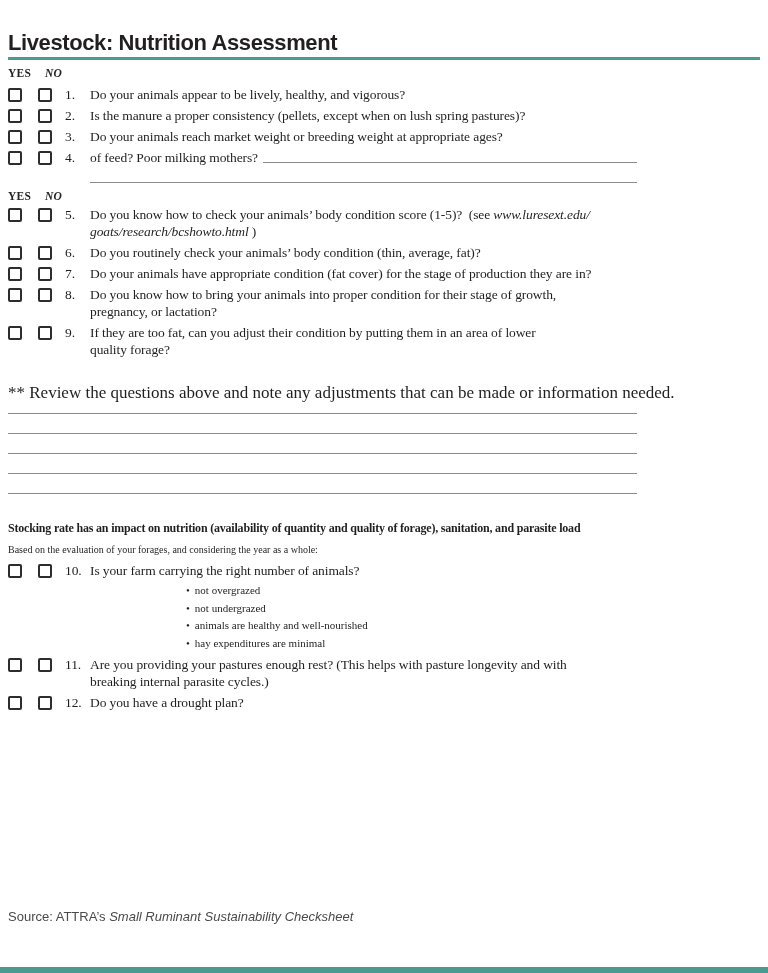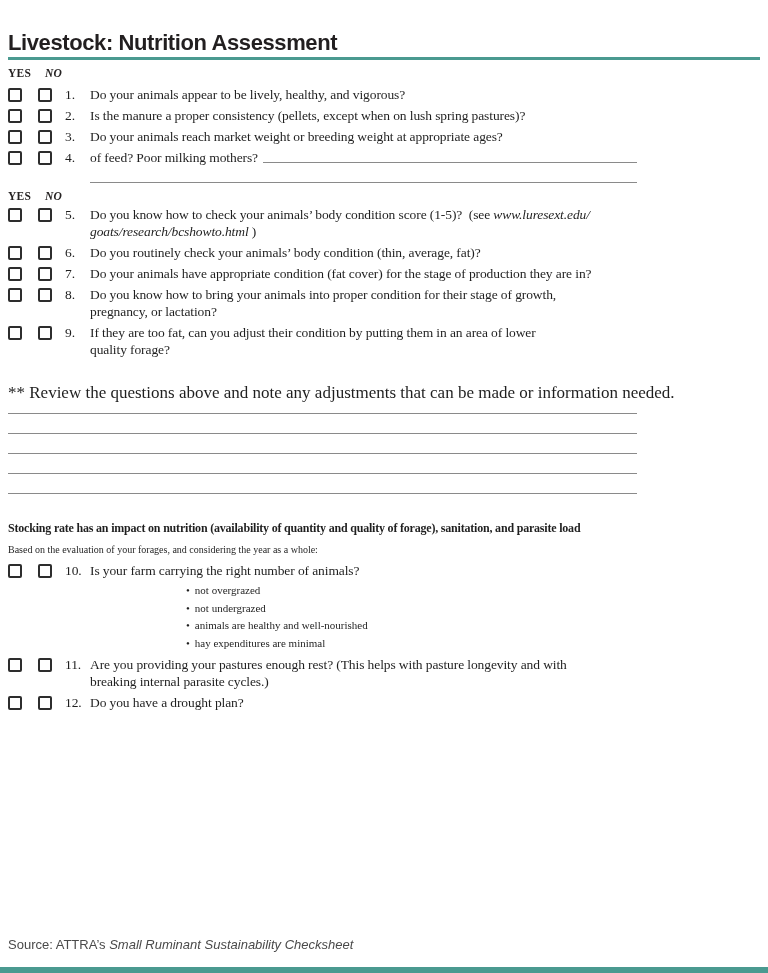--- a/index.html
+++ b/index.html
@@ -29,21 +29,21 @@
   .blank-row{margin-top:6px;margin-left:82px;width:547px;height:10px;border-bottom:1.5px solid #8a8a8a;}
   .it{font-style:italic;}
   .review{margin-top:26px;font-size:17px;line-height:17px;}
   .wline{width:629px;height:19px;border-bottom:1.5px solid #8a8a8a;}
   .wline.short{height:12px;}
   .stocking{margin-top:24px;font-weight:700;font-size:12px;line-height:21px;letter-spacing:-0.2px;width:740px;}
   .based{margin-top:2px;font-size:10px;line-height:17px;}
   .bullets{margin-left:178px;margin-top:3px;font-size:11px;line-height:17.5px;}
   .bullet-item .marker{margin-right:5px;}
   .source{
-    position:absolute;left:8px;top:936px;
+    position:absolute;left:8px;top:908px;
     font-family:"Liberation Sans","DejaVu Sans",sans-serif;
     font-size:13px;line-height:17px;color:#4a4a4a;
   }
   .source .work{font-style:italic;}
   .footer-bar{position:absolute;left:0;bottom:0;width:768px;height:6px;}
 </style>
 </head>
 <body>
 
 <div class="page">

